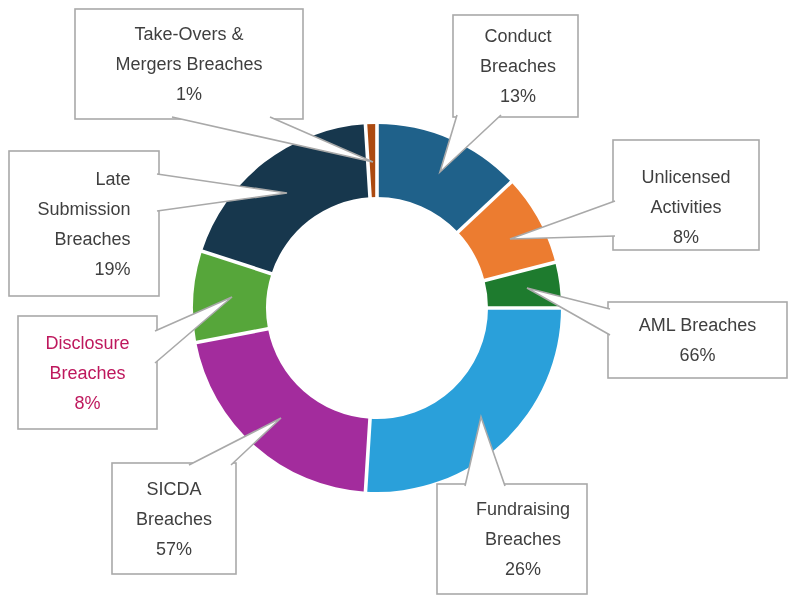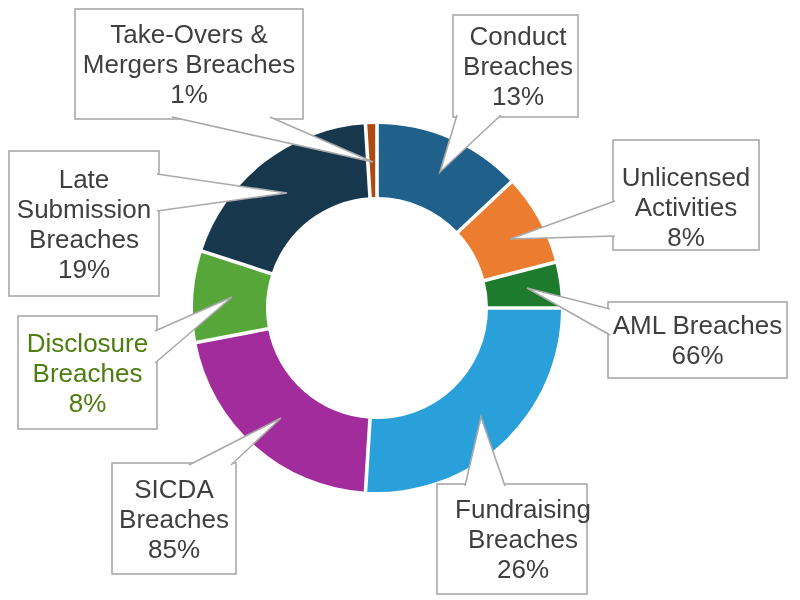--- a/index.html
+++ b/index.html
@@ -12,21 +12,21 @@
     font-family: "Liberation Sans", sans-serif;
   }
   .stage svg { position: absolute; left: 0; top: 0; }
   .callout-text {
     position: absolute;
     display: flex;
     align-items: center;
     justify-content: center;
     text-align: center;
     white-space: pre-line;
-    font-size: 26px;
+    font-size: 18px;
     line-height: 30px;
     color: #3f3f3f;
     pointer-events: none;
   }
 </style>
 </head>
 <body>
 
 <div class="stage">
   <svg id="chart-svg" width="800" height="600" viewBox="0 0 800 600">
@@ -70,25 +70,25 @@
       <div class="callout-text" style="left: 613px; top: 140px; width: 146px; height: 134px; color: rgb(63, 63, 63);">Unlicensed
 Activities
 8%</div>
       <div class="callout-text" style="left: 608px; top: 302px; width: 179px; height: 76px; color: rgb(63, 63, 63);">AML Breaches
 66%</div>
       <div class="callout-text" style="left: 437px; top: 484px; width: 150px; height: 110px; color: rgb(63, 63, 63); margin-left: 11px;">Fundraising
 Breaches
 26%</div>
       <div class="callout-text" style="left: 112px; top: 463px; width: 124px; height: 111px; color: rgb(63, 63, 63);">SICDA
 Breaches
-85%</div>
-      <div class="callout-text" style="left: 18px; top: 316px; width: 139px; height: 113px; color: #4d7c0f;">Disclosure
+57%</div>
+      <div class="callout-text" style="left: 18px; top: 316px; width: 139px; height: 113px; color: #be185d;">Disclosure
 Breaches
 8%</div>
-      <div class="callout-text" style="left: 9px; top: 151px; width: 150px; height: 145px; color: rgb(63, 63, 63);">Late
+      <div class="callout-text" style="left: 9px; top: 151px; width: 150px; height: 145px; color: rgb(63, 63, 63); text-align: right;">Late
 Submission
 Breaches
 19%</div>
       <div class="callout-text" style="left: 75px; top: 9px; width: 228px; height: 110px; color: rgb(63, 63, 63);">Take-Overs &amp;
 Mergers Breaches
 1%</div>
     </div>
 </div>
 
 </body></html>

